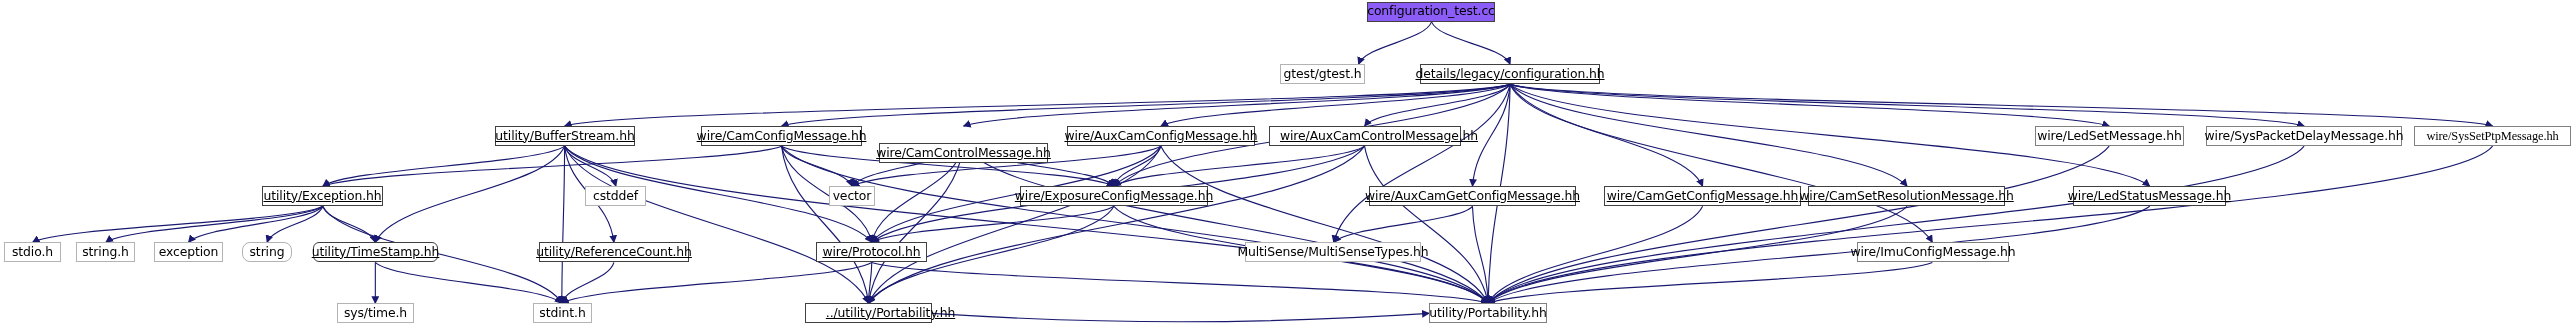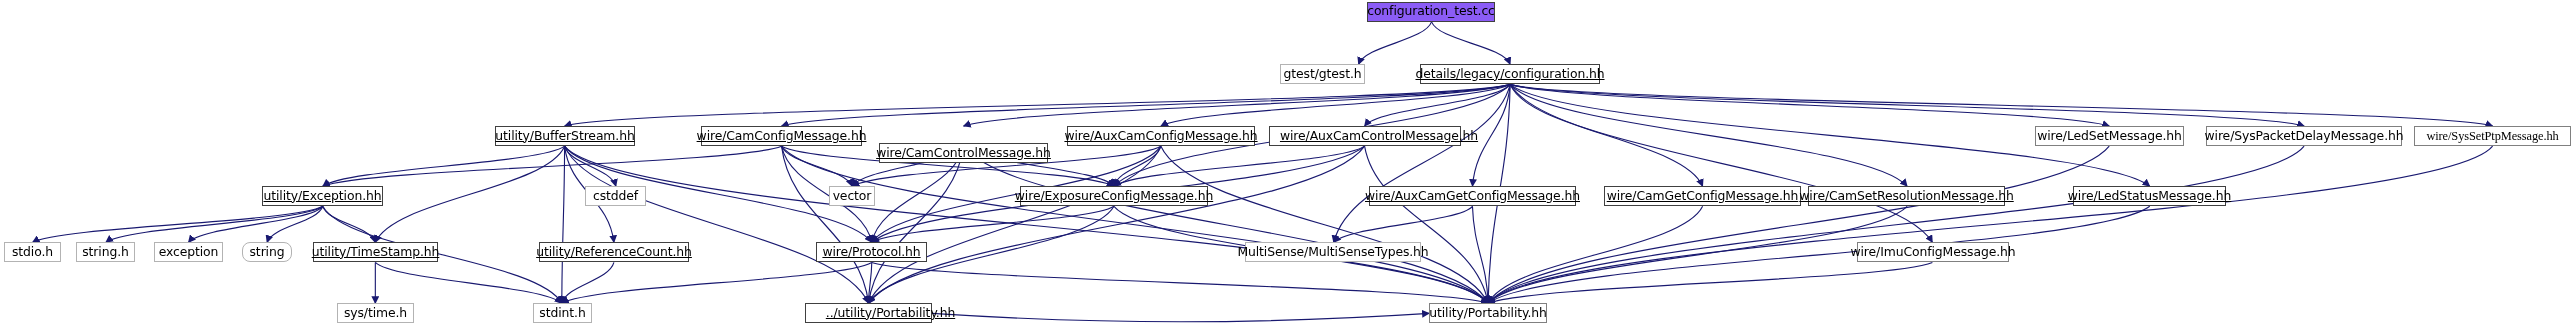--- a/index.html
+++ b/index.html
@@ -152,21 +152,21 @@
       <div class="node faint" style="left: 829px; top: 186px; width: 46px;">vector</div>
       <div class="node strong" style="left: 1020px; top: 186px; width: 188px;">wire/ExposureConfigMessage.hh</div>
       <div class="node strong" style="left: 1369px; top: 186px; width: 207px;">wire/AuxCamGetConfigMessage.hh</div>
       <div class="node strong" style="left: 1604px; top: 186px; width: 197px;">wire/CamGetConfigMessage.hh</div>
       <div class="node strong" style="left: 1808px; top: 186px; width: 197px;">wire/CamSetResolutionMessage.hh</div>
       <div class="node strong" style="left: 2073px; top: 186px; width: 153px;">wire/LedStatusMessage.hh</div>
       <div class="node faint" style="left: 4px; top: 242px; width: 57px;">stdio.h</div>
       <div class="node faint" style="left: 76px; top: 242px; width: 59px;">string.h</div>
       <div class="node faint" style="left: 154px; top: 242px; width: 69px;">exception</div>
       <div class="node faint" style="left: 242px; top: 242px; width: 50px; border-radius: 8px;">string</div>
-      <div class="node strong" style="left: 313px; top: 242px; width: 125px;">utility/TimeStamp.hh</div>
+      <div class="node strong" style="left: 313px; top: 242px; width: 125px; border-radius: 6px;">utility/TimeStamp.hh</div>
       <div class="node strong" style="left: 539px; top: 242px; width: 150px;">utility/ReferenceCount.hh</div>
       <div class="node strong" style="left: 816px; top: 242px; width: 111px;">wire/Protocol.hh</div>
       <div class="node faint" style="left: 1245px; top: 242px; width: 176px;">MultiSense/MultiSenseTypes.hh</div>
       <div class="node" style="left: 1857px; top: 242px; width: 152px;">wire/ImuConfigMessage.hh</div>
       <div class="node faint" style="left: 337px; top: 303px; width: 77px;">sys/time.h</div>
       <div class="node faint" style="left: 533px; top: 303px; width: 59px;">stdint.h</div>
       <div class="node strong" style="left: 805px; top: 303px; width: 127px; padding-left: 44px;">../utility/Portability.hh</div>
       <div class="node" style="left: 1429px; top: 303px; width: 118px;">utility/Portability.hh</div>
     </div>
 </div>

